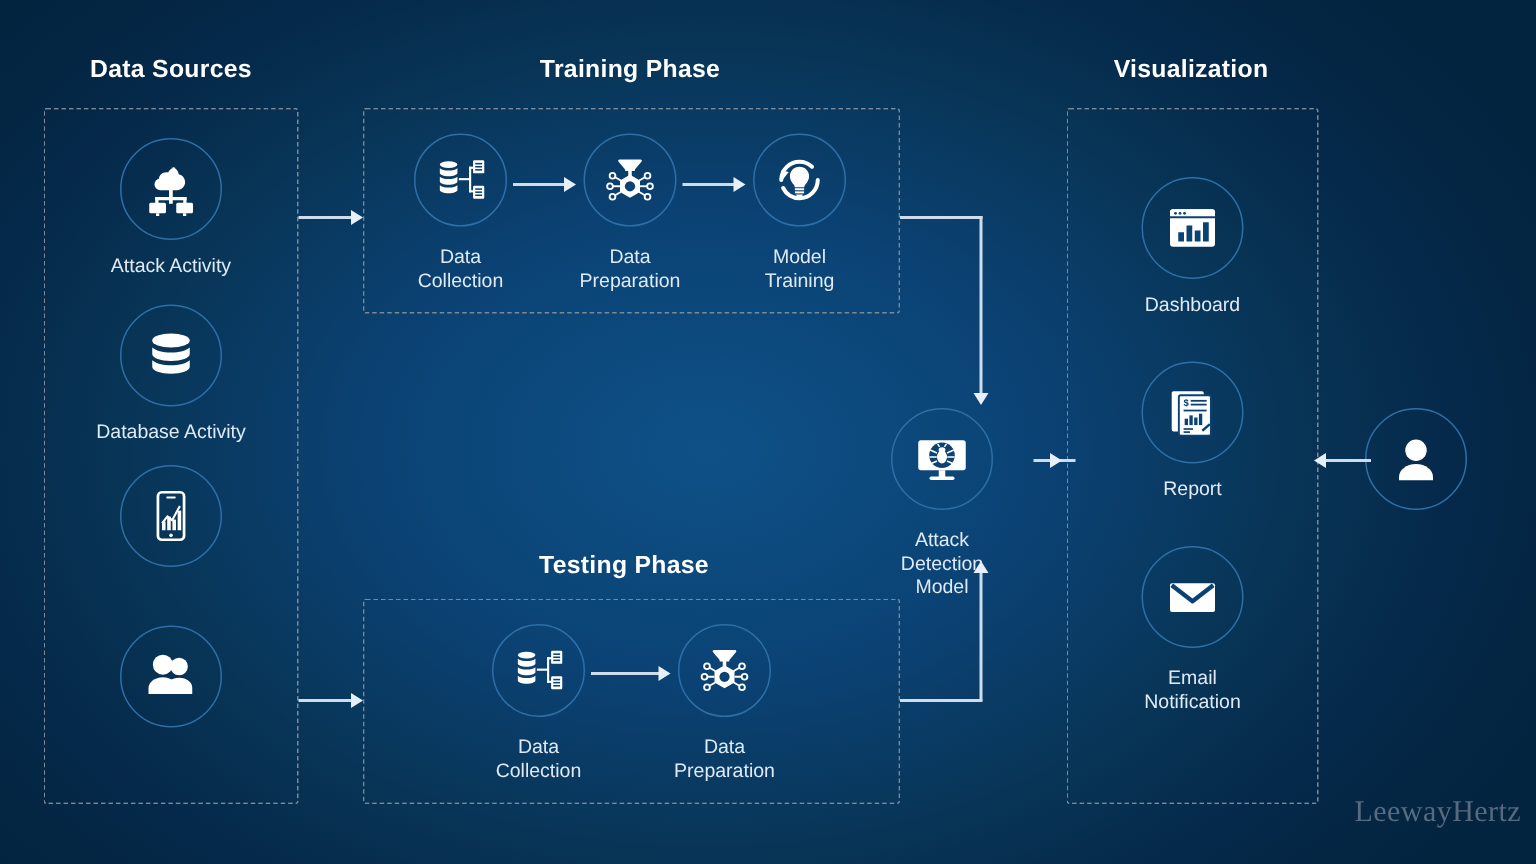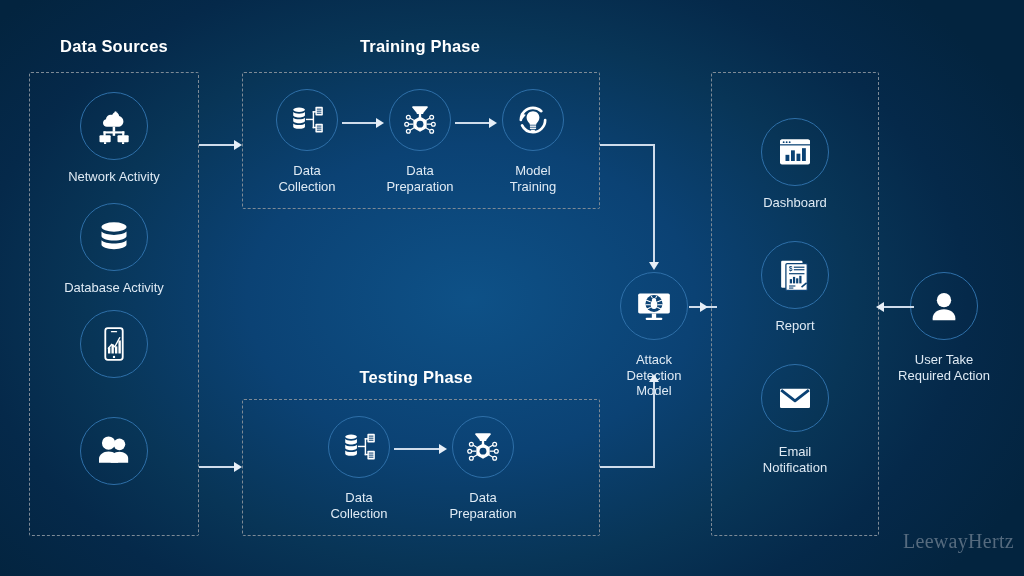--- a/index.html
+++ b/index.html
@@ -96,20 +96,21 @@
 <body>
 
 <div id="stage">
 
   <div class="sec-title" style="left:29px; top:37px; width:170px;">Data Sources</div>
 
   <div class="sec-title" style="left:335px; top:37px; width:170px;">Training Phase</div>
 
   <div class="sec-title" style="left:331px; top:368px; width:170px;">Testing Phase</div>
 
+  <div class="sec-title" style="left:709px; top:37px; width:170px;">Visualization</div>
 
   <div class="group-box" style="left:29px; top:72px; width:170px; height:464px;"></div>
 
   <div class="group-box" style="left:242px; top:72px; width:358px; height:137px;"></div>
 
   <div class="group-box" style="left:242px; top:399px; width:358px; height:137px;"></div>
 
   <div class="group-box" style="left:711px; top:72px; width:168px; height:464px;"></div>
 
   <div class="node" style="left:34px; top:92px; width:160px;">
@@ -120,21 +121,21 @@
         <rect x="11.4" y="30.4" width="25" height="2.6"></rect>
         <rect x="11.4" y="30.4" width="2.6" height="5.4"></rect>
         <rect x="33.8" y="30.4" width="2.6" height="5.4"></rect>
         <rect x="22.4" y="30.4" width="3" height="5.4"></rect>
         <rect x="6.6" y="35" width="13.4" height="8.4" rx="1.2"></rect>
         <rect x="28.2" y="35" width="13.4" height="8.4" rx="1.2"></rect>
         <rect x="12" y="43.4" width="2.6" height="2.2"></rect>
         <rect x="33.6" y="43.4" width="2.6" height="2.2"></rect>
       </svg>
     </div>
-    <div class="node-label">Network Activity</div>
+    <div class="node-label">Attack Activity</div>
   </div>
 
   <div class="node" style="left:34px; top:203px; width:160px;">
     <div class="circle">
       <svg width="40" height="40" viewBox="0 0 48 48" fill="#ffffff">
         <ellipse cx="24" cy="12" rx="15" ry="5.6"></ellipse>
         <path d="M9 17.5v5.2c0 3.1 6.7 5.6 15 5.6s15-2.5 15-5.6v-5.2c-2.6 2.5-8.3 4-15 4s-12.4-1.5-15-4z"></path>
         <path d="M9 27.8v5.2c0 3.1 6.7 5.6 15 5.6s15-2.5 15-5.6v-5.2c-2.6 2.5-8.3 4-15 4s-12.4-1.5-15-4z"></path>
       </svg>
     </div>
@@ -288,21 +289,21 @@
           <circle cx="40" cy="29" r="2.3"></circle>
           <circle cx="10" cy="37.4" r="2.3"></circle>
           <circle cx="38" cy="37.4" r="2.3"></circle>
         </g>
       </svg>
     </div>
     <div class="node-label tight">Data
 Preparation</div>
   </div>
 
-  <div class="node" style="left:599px; top:272px; width:110px;">
+  <div class="node" style="left:573px; top:272px; width:110px;">
     <div class="circle">
       <svg width="40" height="40" viewBox="0 0 48 48">
         <path d="M7 9h34c1.1 0 2 .9 2 2v20c0 1.1-.9 2-2 2H7c-1.1 0-2-.9-2-2V11c0-1.1.9-2 2-2z" fill="#ffffff"></path>
         <rect x="21.4" y="33" width="5.2" height="5.4" fill="#ffffff"></rect>
         <rect x="14" y="38" width="20" height="2.8" rx="1.4" fill="#ffffff"></rect>
         <circle cx="24" cy="21" r="10.2" fill="#0b4274"></circle>
         <g fill="#ffffff">
           <ellipse cx="24" cy="22.4" rx="4" ry="5.2"></ellipse>
           <ellipse cx="24" cy="16.8" rx="2.7" ry="2.3"></ellipse>
           <path d="M21.6 14.6l-1.6-2.3.95-.65 1.6 2.3z"></path>
@@ -375,22 +376,20 @@
 Notification</div>
   </div>
 
   <div class="node" style="left:864px; top:272px; width:160px;">
     <div class="circle">
       <svg width="40" height="40" viewBox="0 0 48 48" fill="#ffffff">
         <circle cx="24" cy="17" r="8.6"></circle>
         <path d="M24 28c-7.8 0-13.6 4.8-13.6 10.6V41h27.2v-2.4C37.6 32.8 31.8 28 24 28z"></path>
       </svg>
     </div>
-    <div class="node-label tight">User Take
-Required Action</div>
   </div>
 
   <div class="conn">
     <div class="hline" style="left:199px; top:144px; width:36px;"></div>
     <div class="arrow-r" style="left:234px; top:140px;"></div>
   </div>
 
   <div class="conn">
     <div class="hline" style="left:199px; top:466px; width:36px;"></div>
     <div class="arrow-r" style="left:234px; top:462px;"></div>

